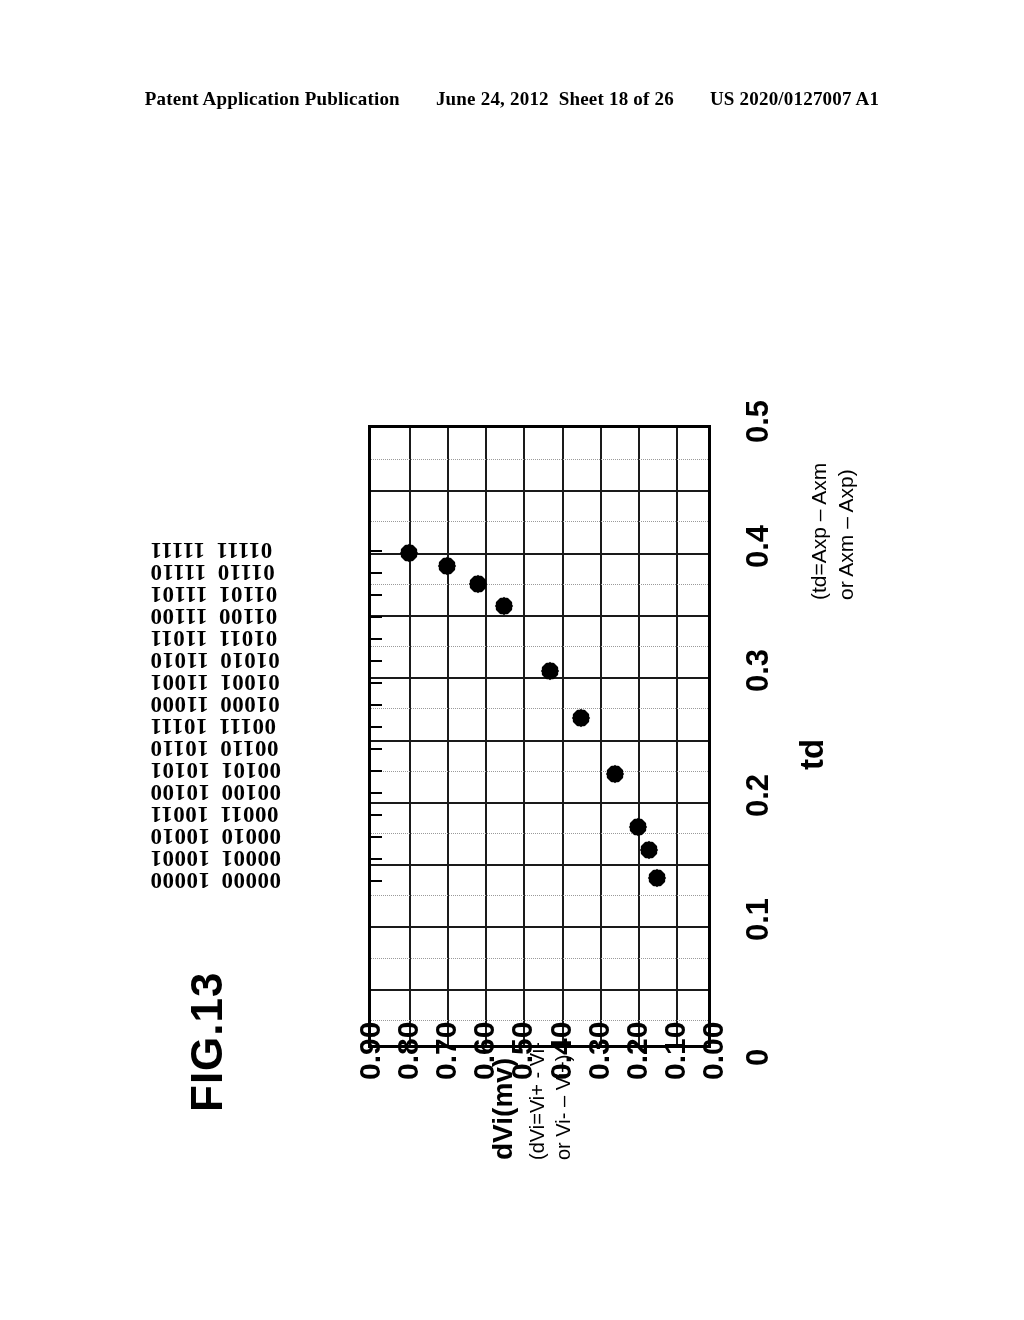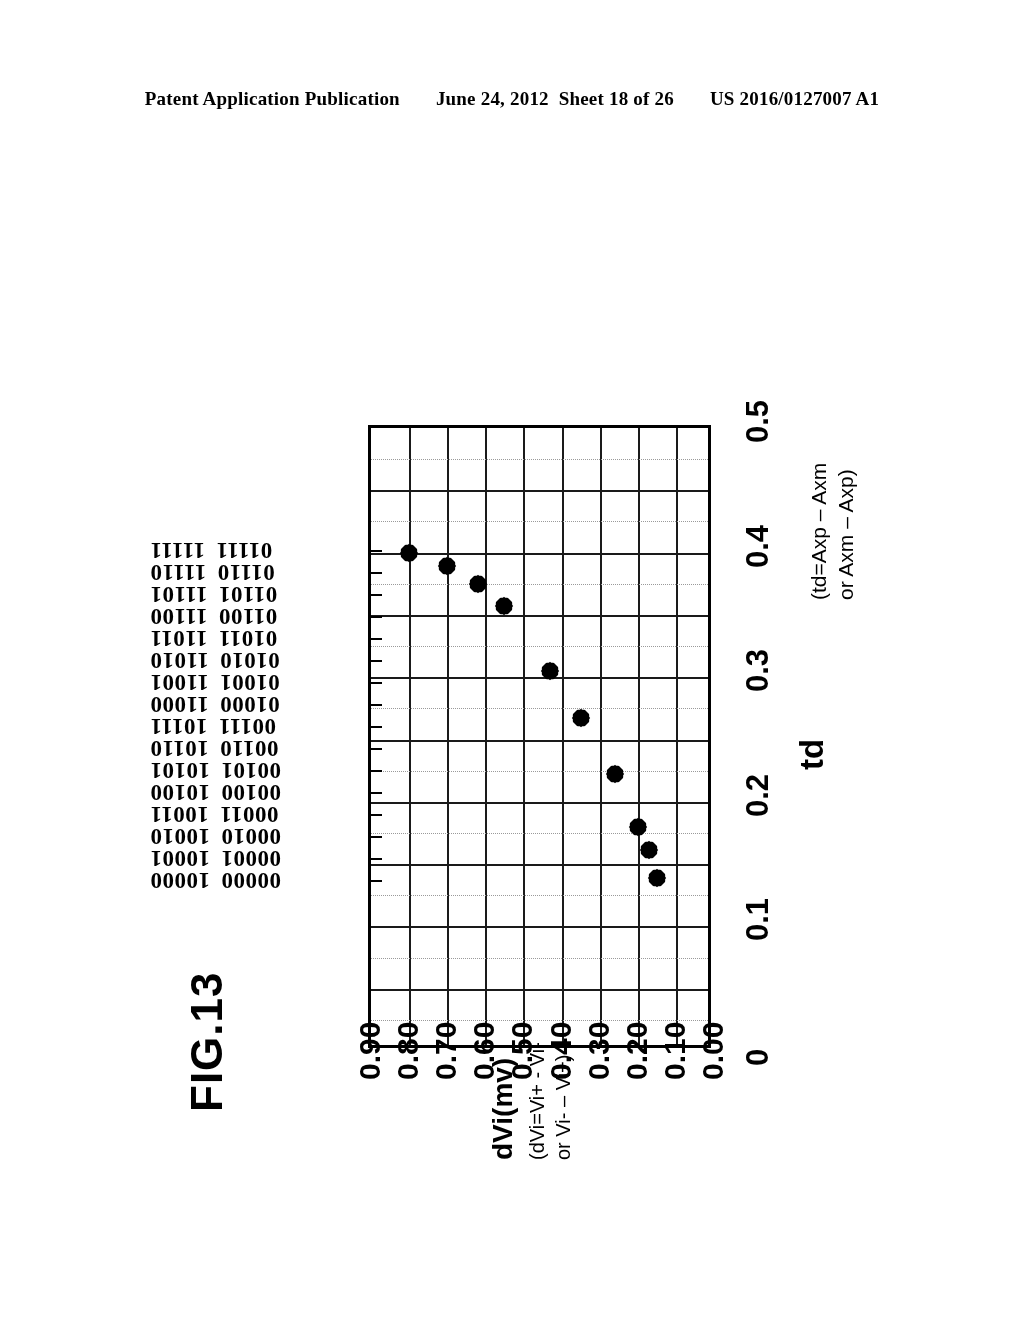--- a/index.html
+++ b/index.html
@@ -76,21 +76,21 @@
      border-top:2px solid #000;}
 </style>
 </head>
 <body>
 
 <div id="pub-header">
   <span class="seg">Patent Application Publication</span>
   <span class="gap1"></span>
   <span class="seg">June 24, 2012  Sheet 18 of 26</span>
   <span class="gap2"></span>
-  <span class="seg">US 2016/0127007 A1</span>
+  <span class="seg">US 2020/0127007 A1</span>
 </div>
 
 <div id="figure-stage">
 
   <div id="fig-caption">FIG.13</div>
 
   <div id="plot-box">
       <div class="vgrid" style="left: 38.1111px;"></div>
       <div class="vgrid" style="left: 76.2222px;"></div>
       <div class="vgrid" style="left: 114.333px;"></div>

